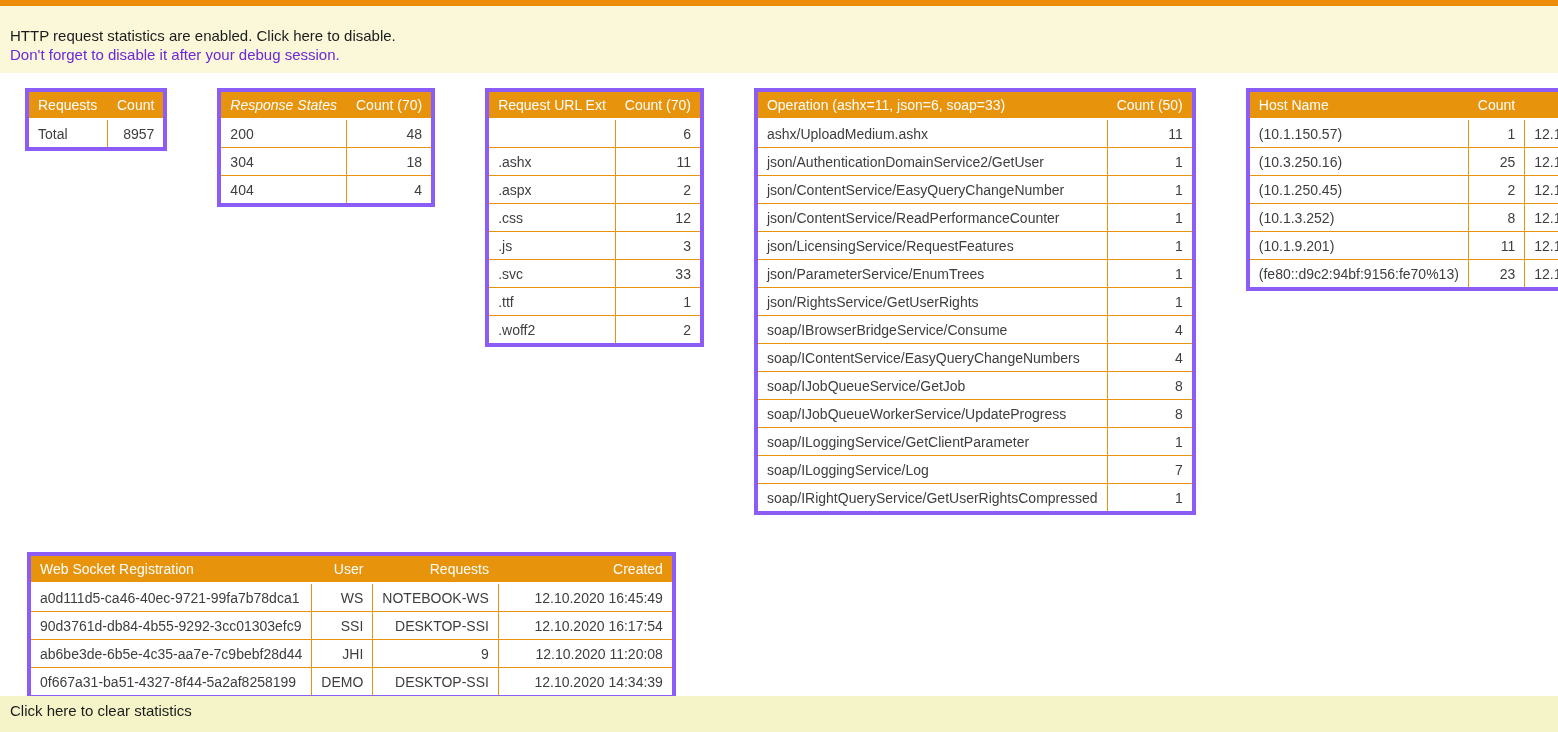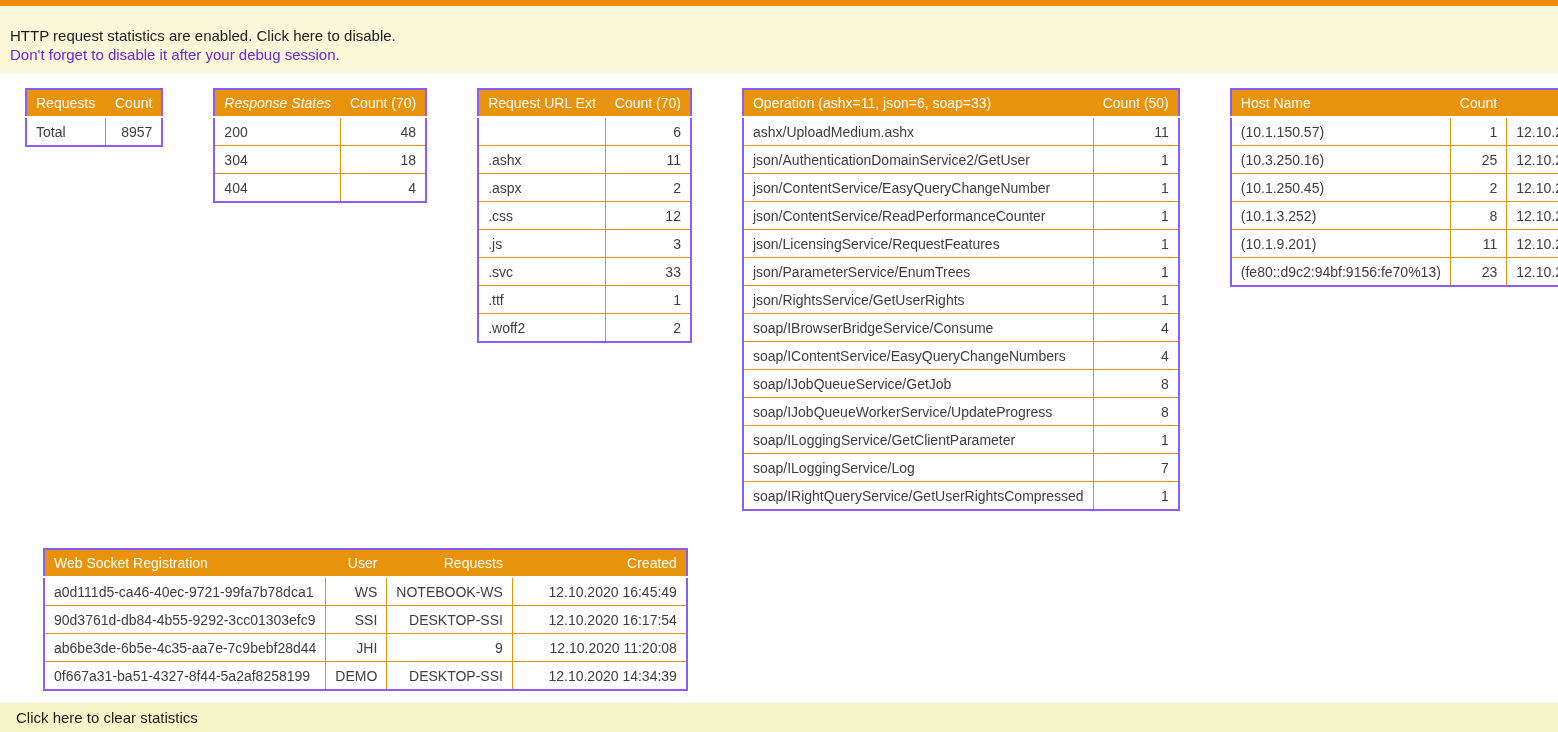--- a/index.html
+++ b/index.html
@@ -34,27 +34,27 @@
     padding: 15px 0 0 25px;
     overflow: hidden;
   }
   .tables-row {
     display: flex;
     align-items: flex-start;
     gap: 50px;
   }
   .socket-row {
     margin-top: 37px;
-    margin-left: 18px;
+    margin-left: 2px;
   }
 
   
   table.tbl {
     border-collapse: collapse;
-    border: 2px solid #8b5cf6;
+    border: 4px solid #8b5cf6;
     background: #1d4ed8;
   }
   table.tbl th {
     background: #E8930C;
     color: #ffffff;
     border: 1px solid #E8930C;
     border-bottom: 2px solid #ffffff;
     font-weight: normal;
     font-size: 14px;
     height: 26px;
@@ -99,23 +99,23 @@
   #t-host      th:nth-child(2), #t-host      td:nth-child(2),
   #t-host      th:nth-child(3), #t-host      td:nth-child(3),
   #t-socket    th:nth-child(n+2), #t-socket  td:nth-child(n+2) {
     text-align: right;
   }
 
   
   .footer {
     flex: 0 0 auto;
     background: #F5F4C8;
-    height: 29px;
+    height: 36px;
     line-height: 30px;
-    padding-left: 16px;
+    padding-left: 10px;
     font-size: 15px;
     color: #1c1c1c;
   }
 </style>
 </head>
 <body>
 
 <div class="banner">
   <div>HTTP request statistics are enabled. Click here to disable.</div>
   <div class="warn">Don't forget to disable it after your debug session.</div>

